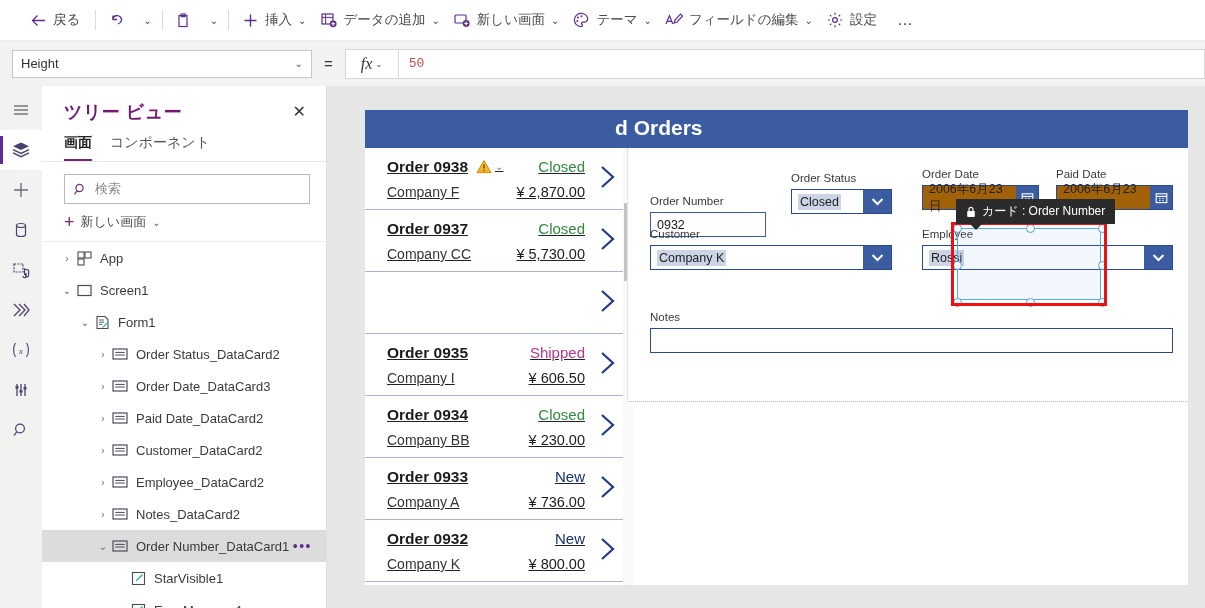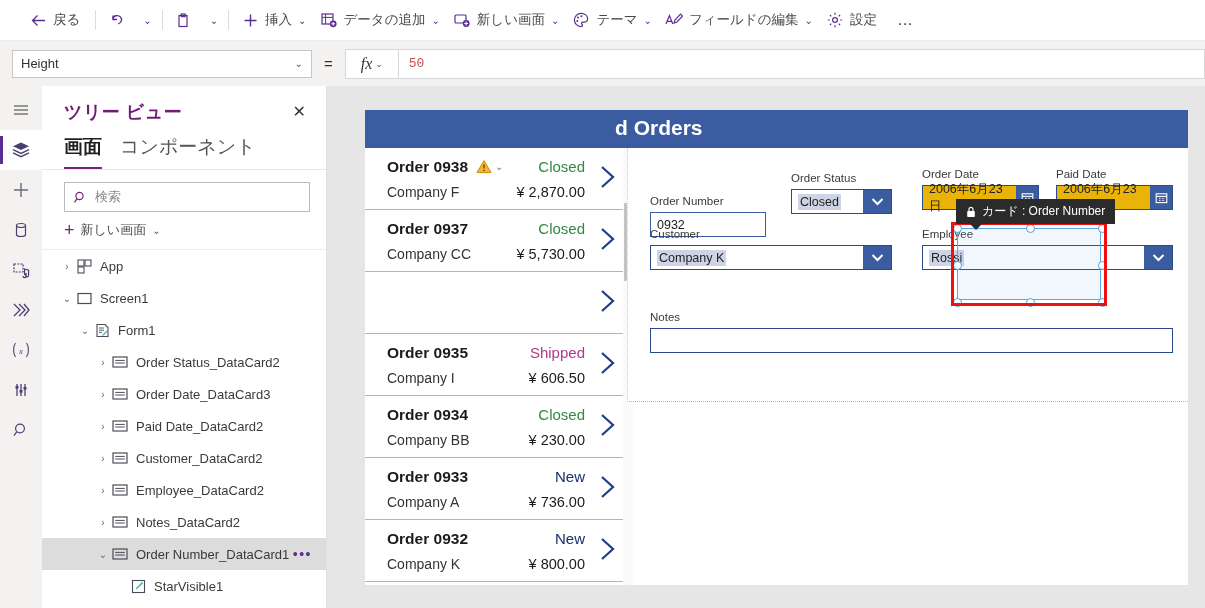--- a/index.html
+++ b/index.html
@@ -75,21 +75,21 @@
     position:absolute; left:42px; top:86px; width:285px; height:522px;
     background:#ffffff; border-right:1px solid #e1dfdd; overflow:hidden;
   }
   #tree-head {
     display:flex; align-items:center; justify-content:space-between;
     padding:14px 16px 6px 22px;
   }
   #tree-title { font-size:18px; font-weight:bold; color:#701a75; letter-spacing:.5px;}
   #tree-close { color:#333; font-size:16px; line-height:1; padding:2px 4px; }
   #tree-tabs { display:flex; gap:18px; padding:4px 22px 0 22px; border-bottom:1px solid #e6e6e6;}
-  .ttab { font-size:19px; color:#555; padding-bottom:7px; }
+  .ttab { font-size:14px; color:#555; padding-bottom:7px; }
   .ttab.sel { color:#201f1e; font-weight:bold; border-bottom:2px solid #742774; }
   #tree-search-wrap { padding:12px 16px 4px 22px; }
   #tree-search {
     height:30px; border:1px solid #b9b9b9; background:#fff;
     display:flex; align-items:center; padding:0 8px; gap:7px;
   }
   #tree-search .ph { color:#8a8886; font-size:13px; }
   #newscreen {
     display:flex; align-items:center; gap:6px; padding:5px 22px 10px 22px;
     color:#4a4a4a; font-size:13px; border-bottom:1px solid #ececec;
@@ -124,20 +124,21 @@
     color:#ffffff; white-space:nowrap;
   }
   
   #gallery {
     position:absolute; left:0; top:38px; width:262px; height:437px;
     background:#ffffff; overflow:hidden;
   }
   .grow {
     position:relative; height:62px; border-bottom:1px solid #aab4cc;
     padding:7px 10px 0 22px;
+    text-decoration:underline;
   }
   .grow .ln1 { display:flex; align-items:center; height:23px; }
   .grow .ln2 { display:flex; align-items:flex-end; height:22px; }
   .g-order { font-size:15.5px; font-weight:bold; color:#1b1b1b; white-space:nowrap;}
   .g-company { font-size:14px; color:#333; white-space:nowrap; }
   .g-status { font-size:15px; margin-left:auto; padding-right:32px; white-space:nowrap;}
   .g-amount { font-size:14.5px; color:#1b1b1b; margin-left:auto; padding-right:32px; white-space:nowrap;}
   .g-chev {
     position:absolute; right:8px; top:16px; width:20px; height:28px;
     color:#1f3a8a; font-size:26px; font-weight:300; line-height:28px;
@@ -162,21 +163,21 @@
     height:25px; border:1px solid #3b5ca0; background:#ffffff;
     display:flex; align-items:center; padding:0 6px; font-size:12.5px; color:#1b1b1b;
   }
   .fval-hl { background:#ccd4e6; padding:1px 2px; }
   .fdrop { position:relative; border:1px solid #2c4a8a; height:25px; background:#fff;
            display:flex; align-items:center; padding:0 34px 0 6px; font-size:12.5px;}
   .fdrop .btn {
     position:absolute; right:0; top:0; width:28px; height:23px; background:#3b5ca0;
     display:flex; align-items:center; justify-content:center; color:#fff; font-size:13px;
   }
-  .fdate { position:relative; border:1px solid #2c4a8a; height:25px; background:#eab308;
+  .fdate { position:relative; border:1px solid #2c4a8a; height:25px; background:#a16207;
            display:flex; align-items:center; padding:0 28px 0 6px; font-size:12.5px;}
   .fdate .btn {
     position:absolute; right:0; top:0; width:22px; height:23px; background:#3b5ca0;
     display:flex; align-items:center; justify-content:center;
   }
   .fnotes { height:25px; border:1px solid #2c4a8a; background:#fff; }
 
   
   #selbox {
     position:absolute; left:630px; top:142px; width:144px; height:72px;

